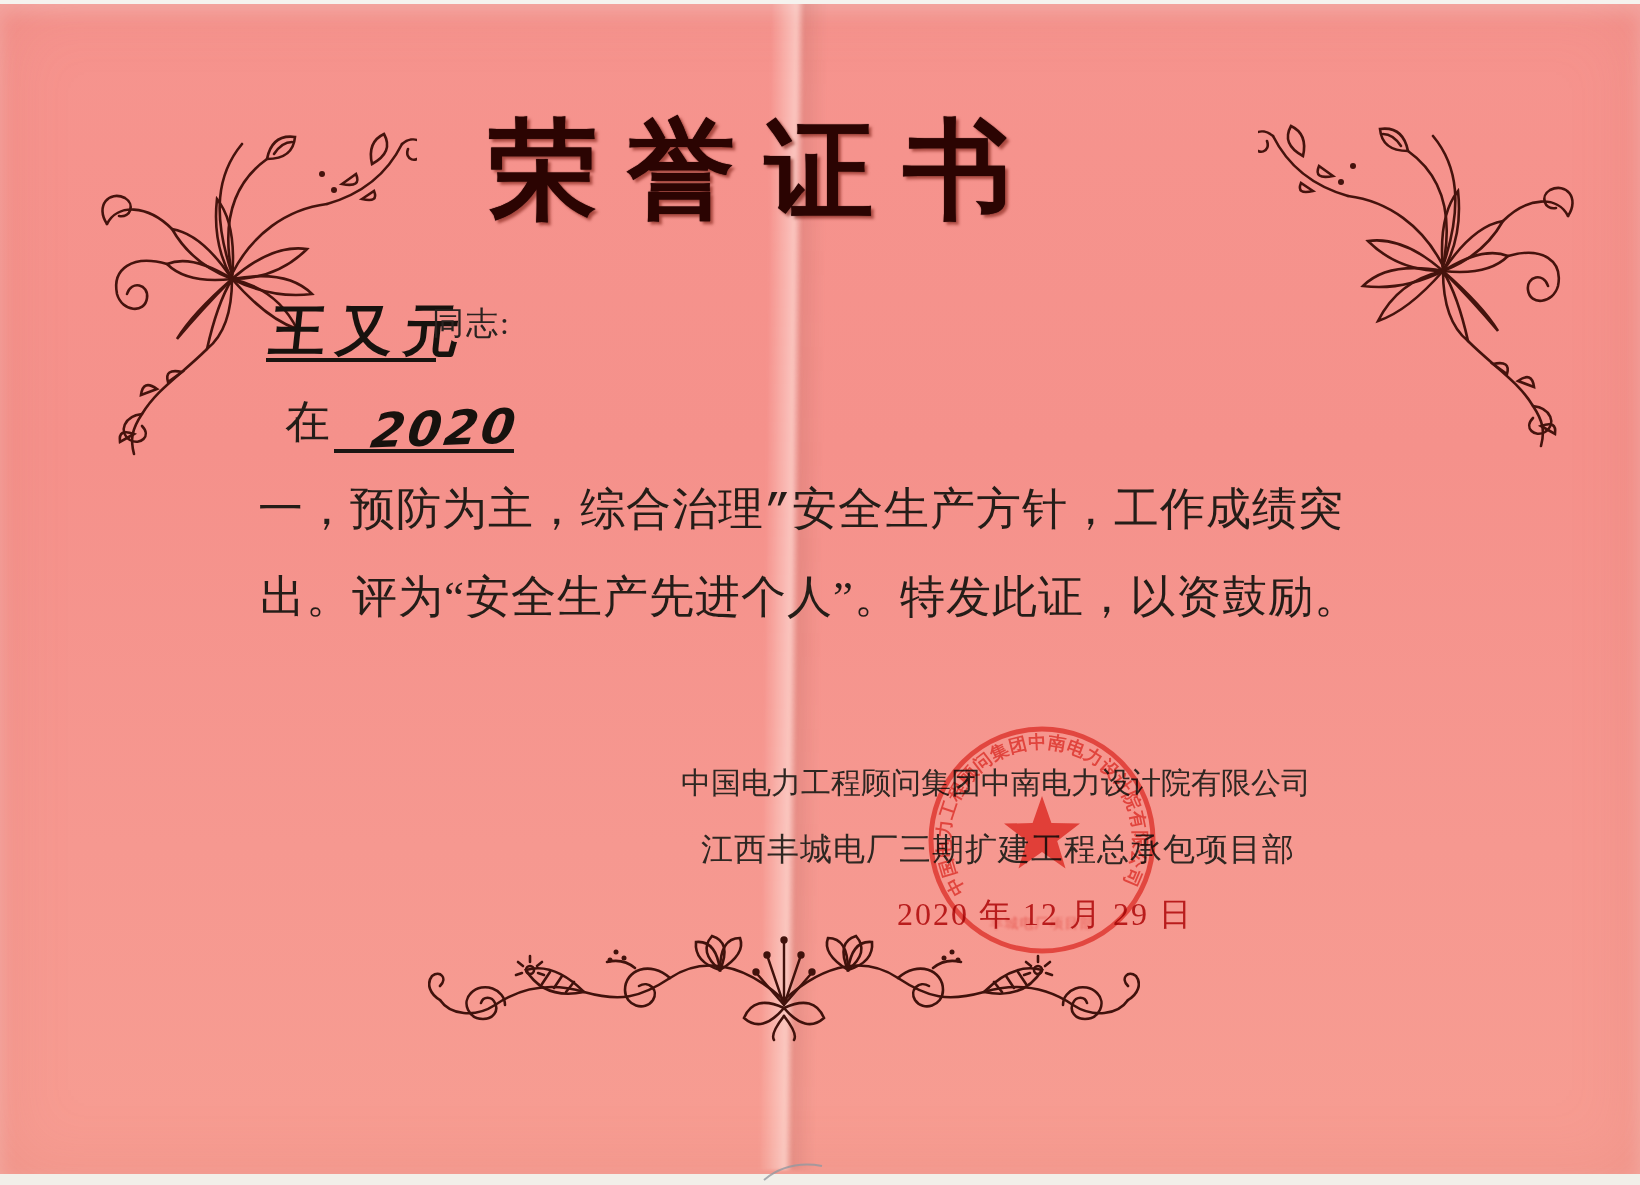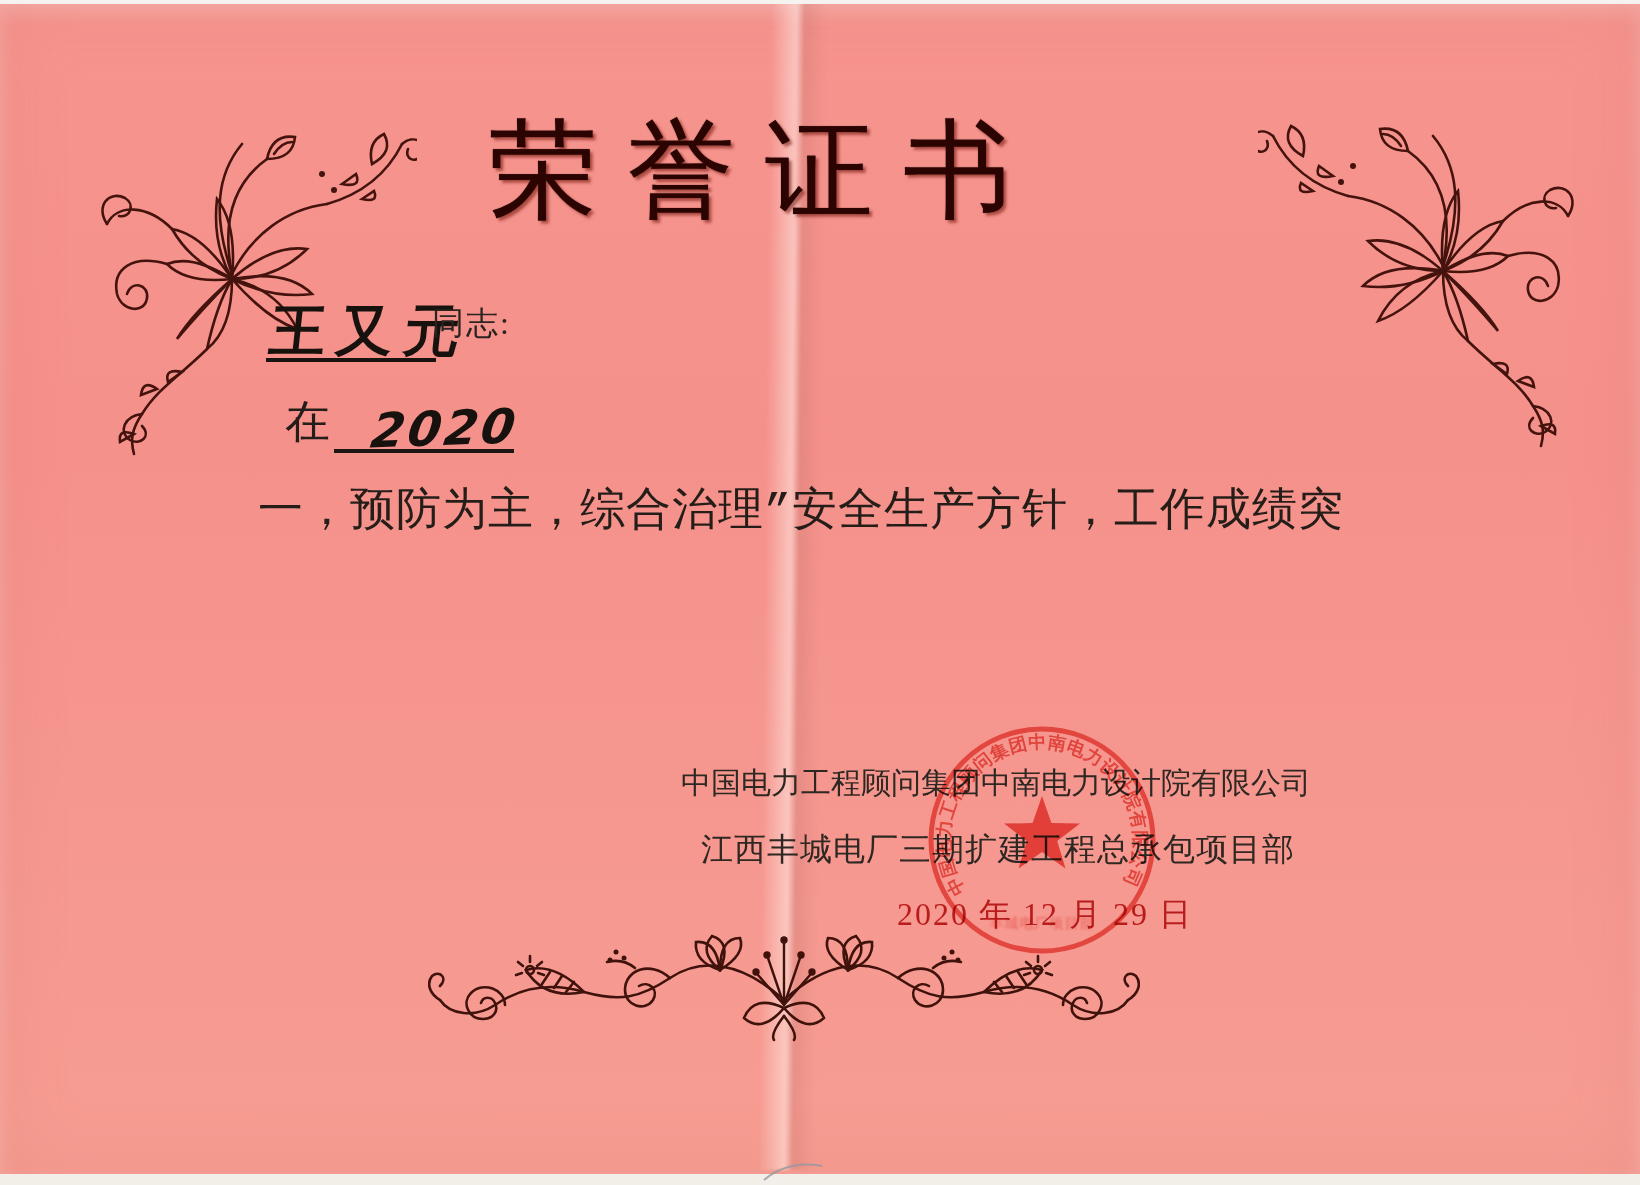--- a/index.html
+++ b/index.html
@@ -5,21 +5,21 @@
   html,body{margin:0;padding:0;}
   body{background:#d8d5d0;font-family:"Liberation Serif","DejaVu Serif",serif;}
   .scan{position:relative;width:1640px;height:1185px;background:#f2efe9;overflow:hidden;}
   .paper{position:absolute;left:0;top:4px;width:1640px;height:1170px;
     background:linear-gradient(180deg,#f6948e 0%,#f5918b 38%,#f69890 72%,#f79d92 100%);
     box-shadow:inset 0 0 70px rgba(205,105,92,.18), inset 0 8px 18px rgba(255,255,255,.25);}
   .crease{position:absolute;left:765px;top:0;width:56px;height:1170px;pointer-events:none;
     background:linear-gradient(90deg,rgba(255,255,255,0) 0%,rgba(255,238,232,.55) 46%,rgba(170,95,88,.20) 60%,rgba(255,255,255,0) 100%);
     filter:blur(1.5px);transform:rotate(.6deg);}
   .title{position:absolute;left:750px;top:112px;transform:translateX(-50%);
-    white-space:nowrap;font-weight:normal;font-size:108px;line-height:1.1;
+    white-space:nowrap;font-weight:bold;font-size:108px;line-height:1.1;
     letter-spacing:30px;padding-left:30px;color:#2b0402;
     text-shadow:0 0 1px #1a0200, 3px 3px 3px rgba(112,16,6,.55);}
   .recipient-name{position:absolute;left:270px;top:294px;font-size:56px;font-weight:bold;
     color:#17120e;letter-spacing:11px;transform:skewX(-6deg);white-space:nowrap;
     font-family:"DejaVu Sans","Liberation Sans",sans-serif;}
   .name-underline{position:absolute;left:266px;top:358px;width:170px;height:4px;background:#1a1410;}
   .salutation{position:absolute;left:432px;top:302px;font-size:32px;color:#2a2320;letter-spacing:2px;white-space:nowrap;}
   .bodytxt{position:absolute;font-size:45px;color:#241d18;letter-spacing:1px;white-space:nowrap;line-height:1.1;}
   .year-underline{position:absolute;left:334px;top:449px;width:180px;height:4px;background:#1c1613;}
   .year-fill{position:absolute;left:372px;top:400px;font-size:48px;font-weight:bold;font-style:italic;
@@ -90,20 +90,21 @@
   <div class="title">荣誉证书</div>
 
   <div class="recipient-name">王又元</div>
   <div class="name-underline"></div>
   <div class="salutation">同志:</div>
 
   <div class="bodytxt" style="left:285px;top:398px;">在</div>
   <div class="year-underline"></div>
   <div class="year-fill">2020</div>
   <div class="bodytxt" style="left:258px;top:488px;font-family:Liberation Mono, monospace;">一，预防为主，综合治理”安全生产方针，工作成绩突</div>
+  <div class="bodytxt" style="left:260px;top:573px;">出。评为“安全生产先进个人”。特发此证，以资鼓励。</div>
 
   <div class="issuer1">中国电力工程顾问集团中南电力设计院有限公司</div>
   <div class="issuer2">江西丰城电厂三期扩建工程总承包项目部</div>
   <div class="datetxt">2020 年 12 月 29 日</div>
 
   <svg class="seal" viewBox="0 0 244 244">
     <circle cx="122" cy="122" r="111" fill="none" stroke="#e23c33" stroke-width="5" opacity="0.8"></circle>
     <polygon points="122,78 131.4,105.1 160,105.6 137.2,122.9 145.5,150.4 122,134 98.5,150.4 106.8,122.9 84,105.6 112.6,105.1" fill="#e23c33" opacity="0.88"></polygon>
     <path id="sealArcPath" d="M 46.6 174.8 A 92 92 0 1 1 197.4 174.8" fill="none"></path>
     <text font-size="18" fill="#e23c33" opacity="0.82" letter-spacing="0.5" font-family="Liberation Serif, DejaVu Serif, serif" font-weight="bold">

